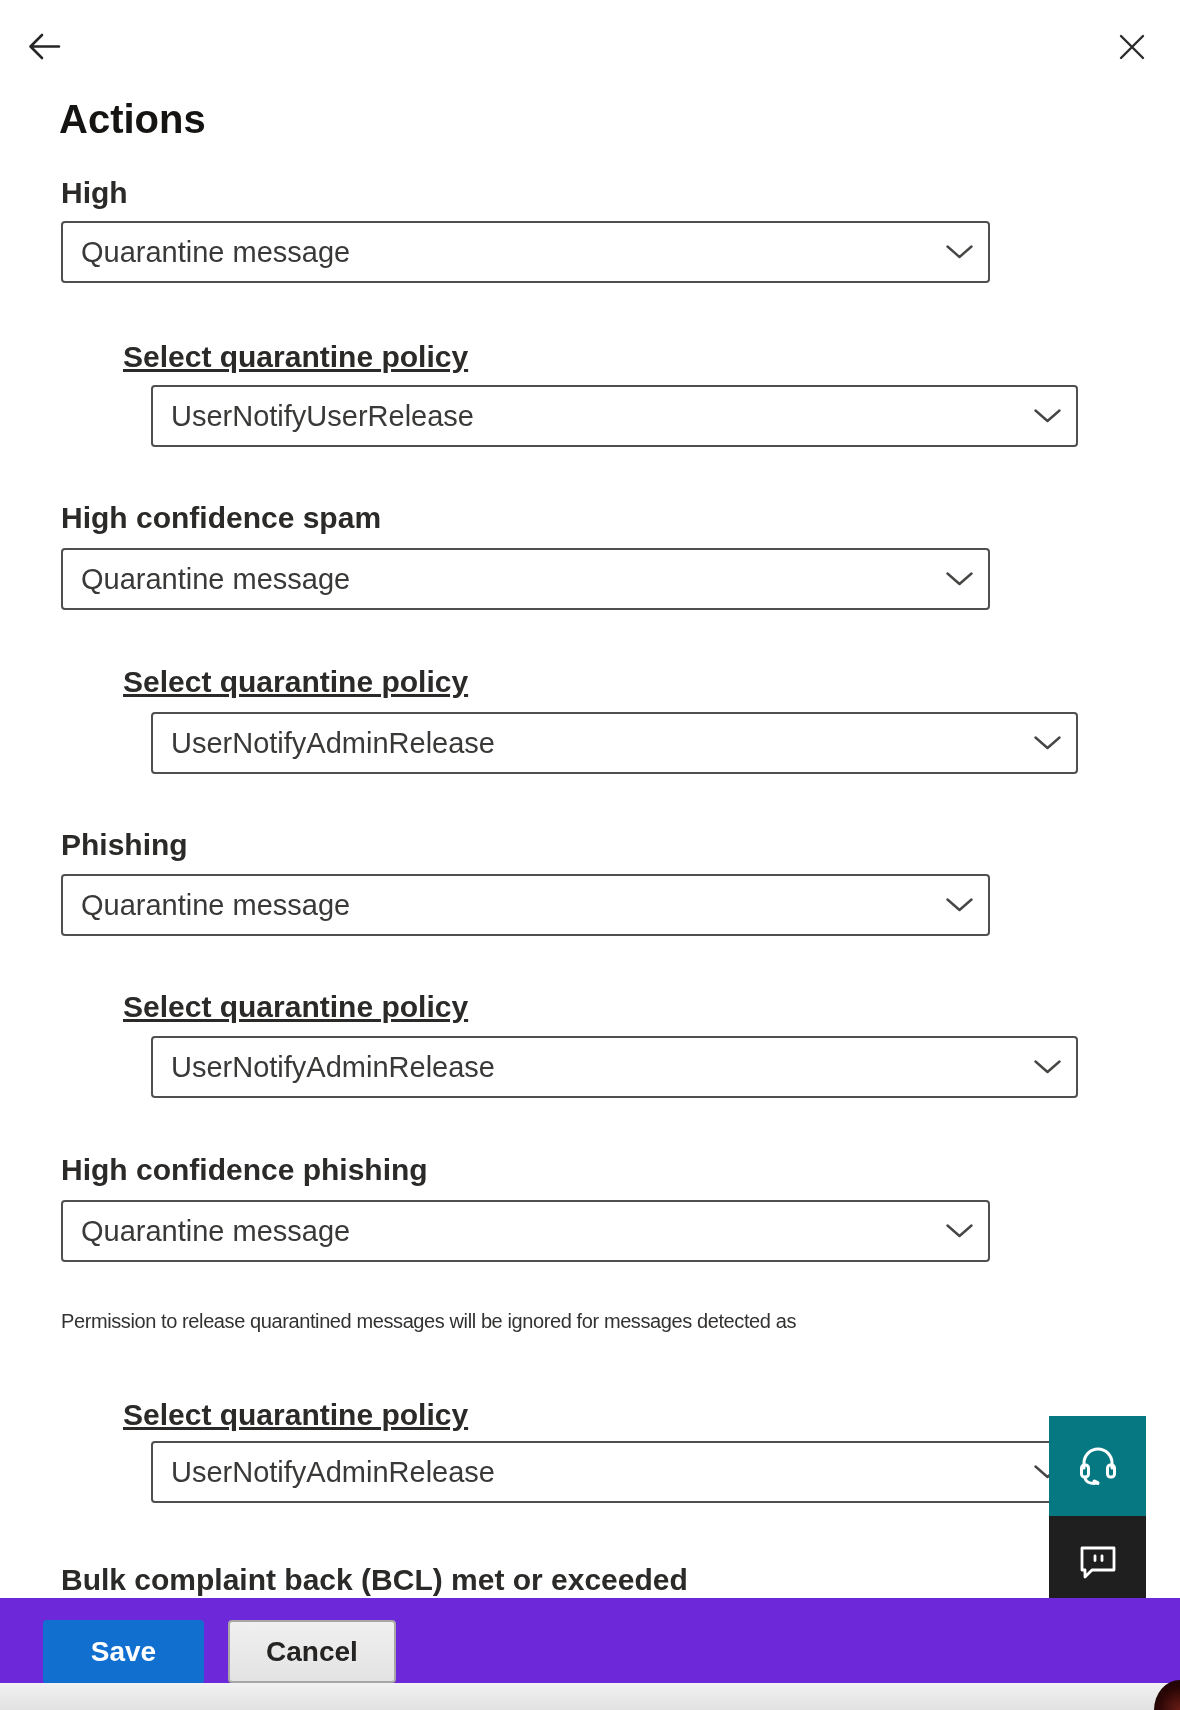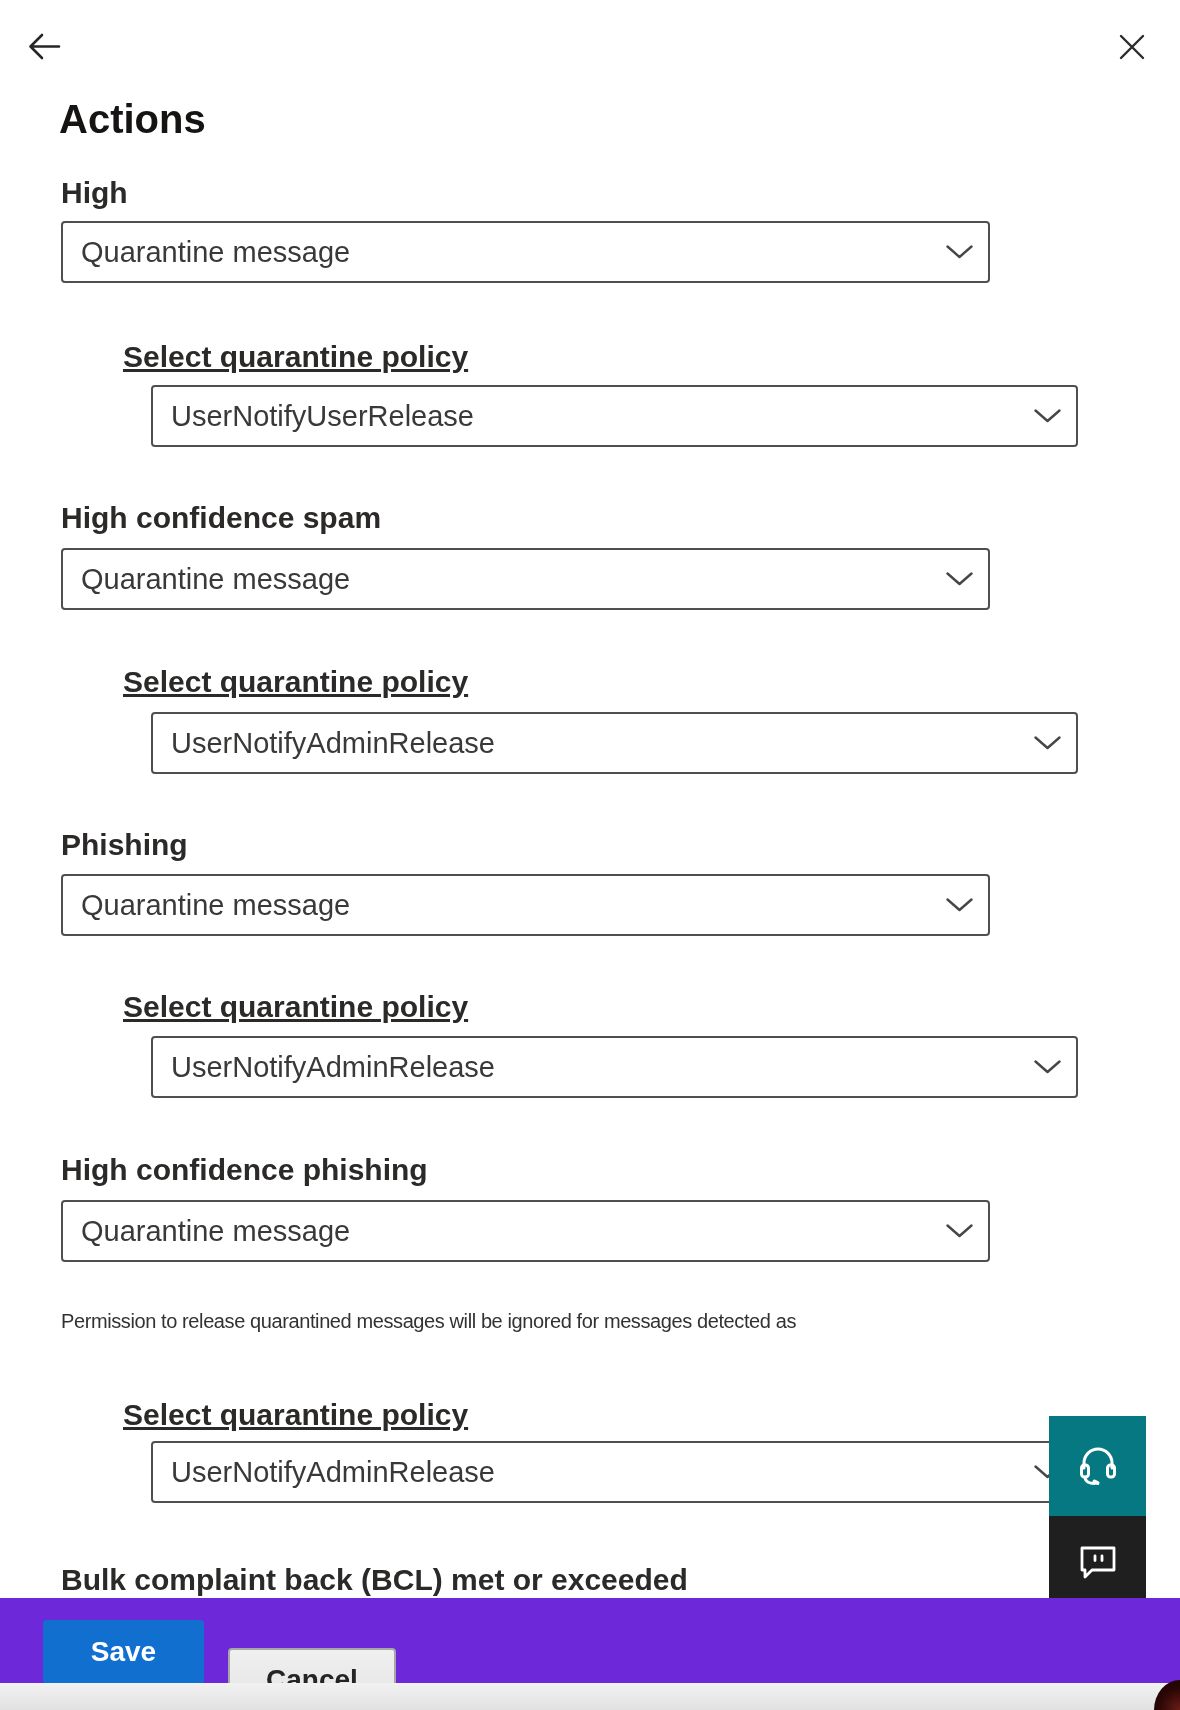--- a/index.html
+++ b/index.html
@@ -30,21 +30,21 @@
   .bulk-clip .flabel-inner{font-size:30px;font-weight:600;color:#2b2a29;line-height:36px;white-space:nowrap;}
 
   
   .footer{position:absolute;left:0;top:1598px;width:1180px;height:112px;background:#6d28d9;}
   .footer .grad{position:absolute;left:0;top:85px;width:1180px;height:27px;
                 background:linear-gradient(180deg,#f2f2f2,#e1e1e1);}
   .btn{position:absolute;box-sizing:border-box;border-radius:4px;font-family:"Liberation Sans",sans-serif;
        font-size:28px;display:flex;align-items:center;justify-content:center;cursor:pointer;}
   .btn.save{left:43px;top:22px;width:161px;height:64px;background:#1170cf;border:none;color:#ffffff;font-weight:600;}
   .btn.cancel{left:228px;top:22px;width:168px;height:63px;background:linear-gradient(180deg,#f0f0f0,#e3e3e3);
-              border:2px solid #a9a7a5;color:#252423;font-weight:600;margin-top:28px;}
+              border:2px solid #a9a7a5;color:#252423;font-weight:600;}
 
   
   .widget{position:absolute;left:1049px;width:97px;display:flex;align-items:center;justify-content:center;
           border:none;cursor:pointer;padding:0;}
   .widget.support{top:1416px;height:100px;background:#067882;}
   .widget.feedback{top:1516px;height:94px;background:#201f1f;}
 
   .corner-artifact{position:absolute;right:0;bottom:0;width:26px;height:30px;
        background:radial-gradient(circle at 100% 100%, #6b1d16 0%, #2a0605 55%, #140303 100%);
        border-top-left-radius:100%;}

